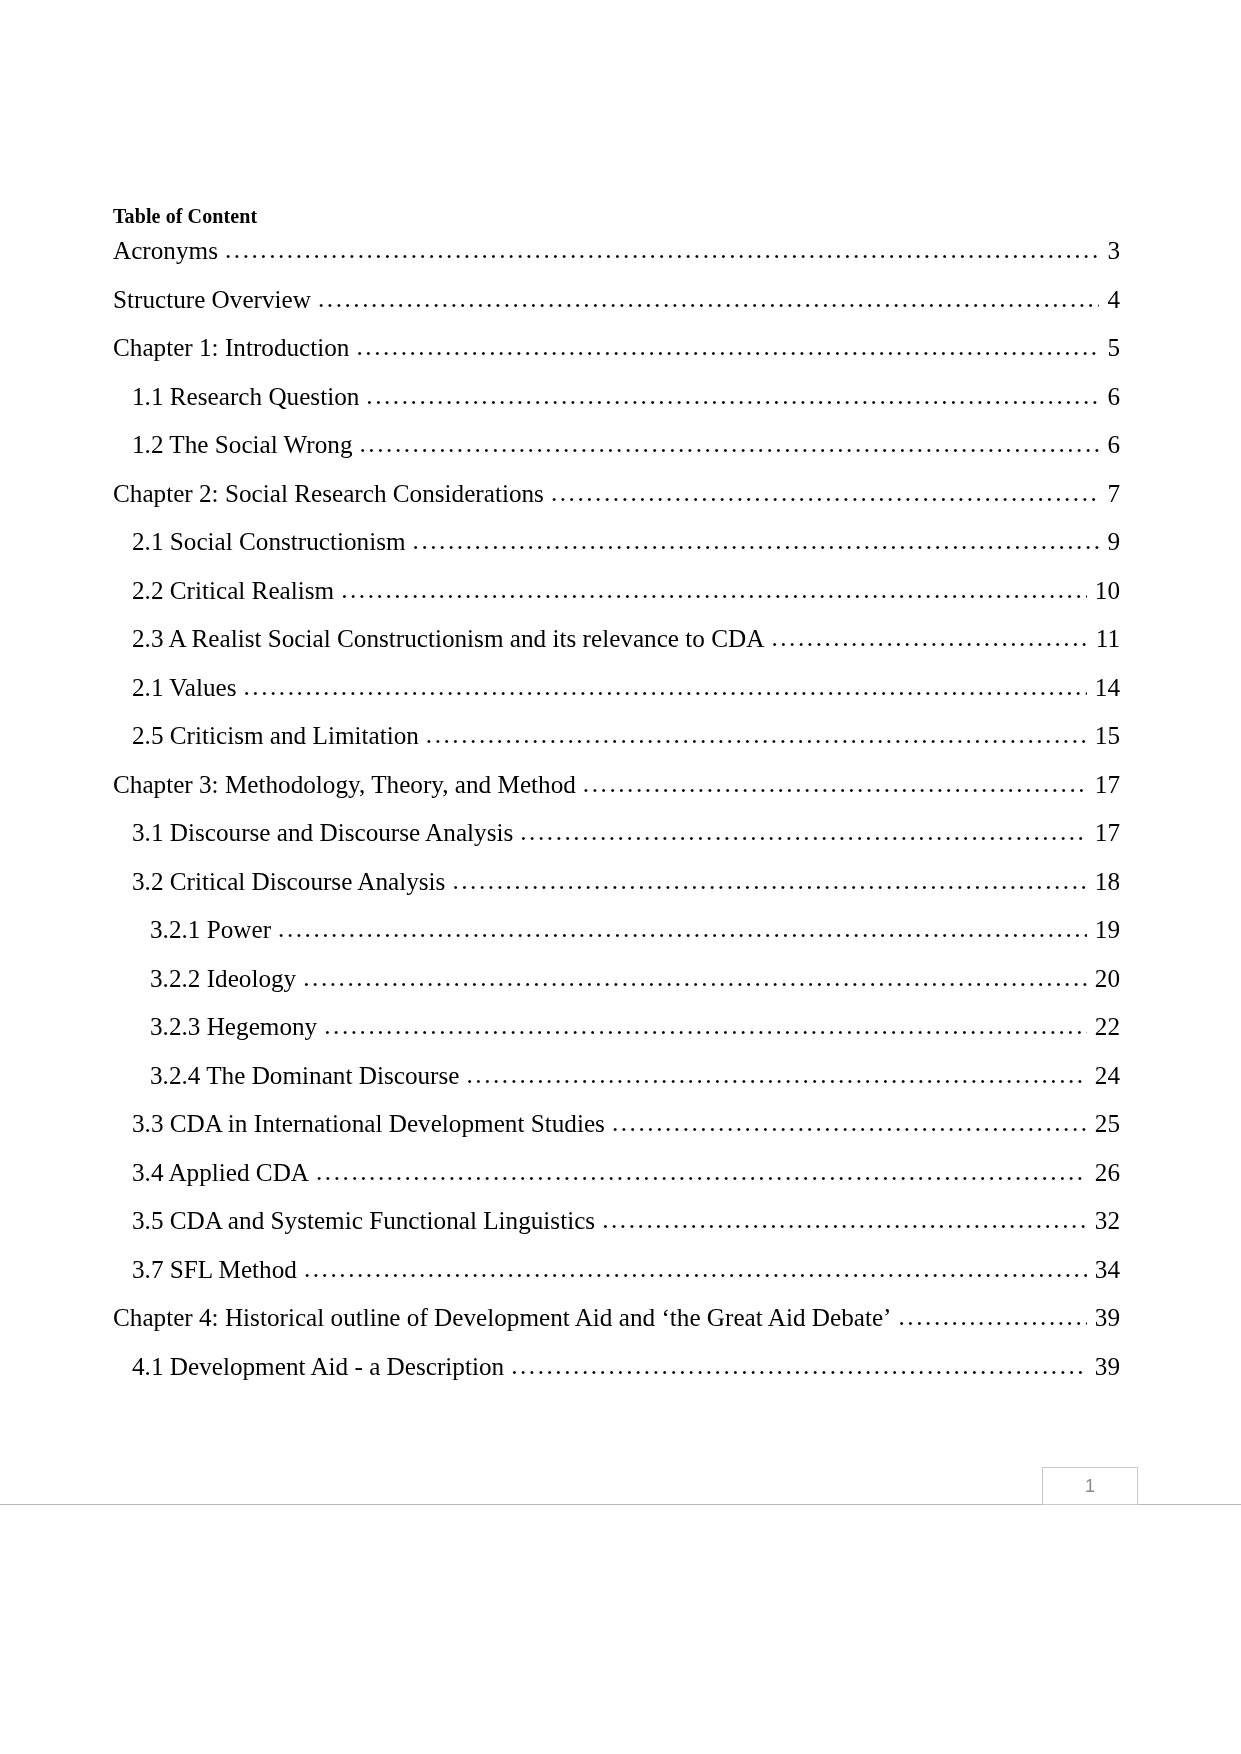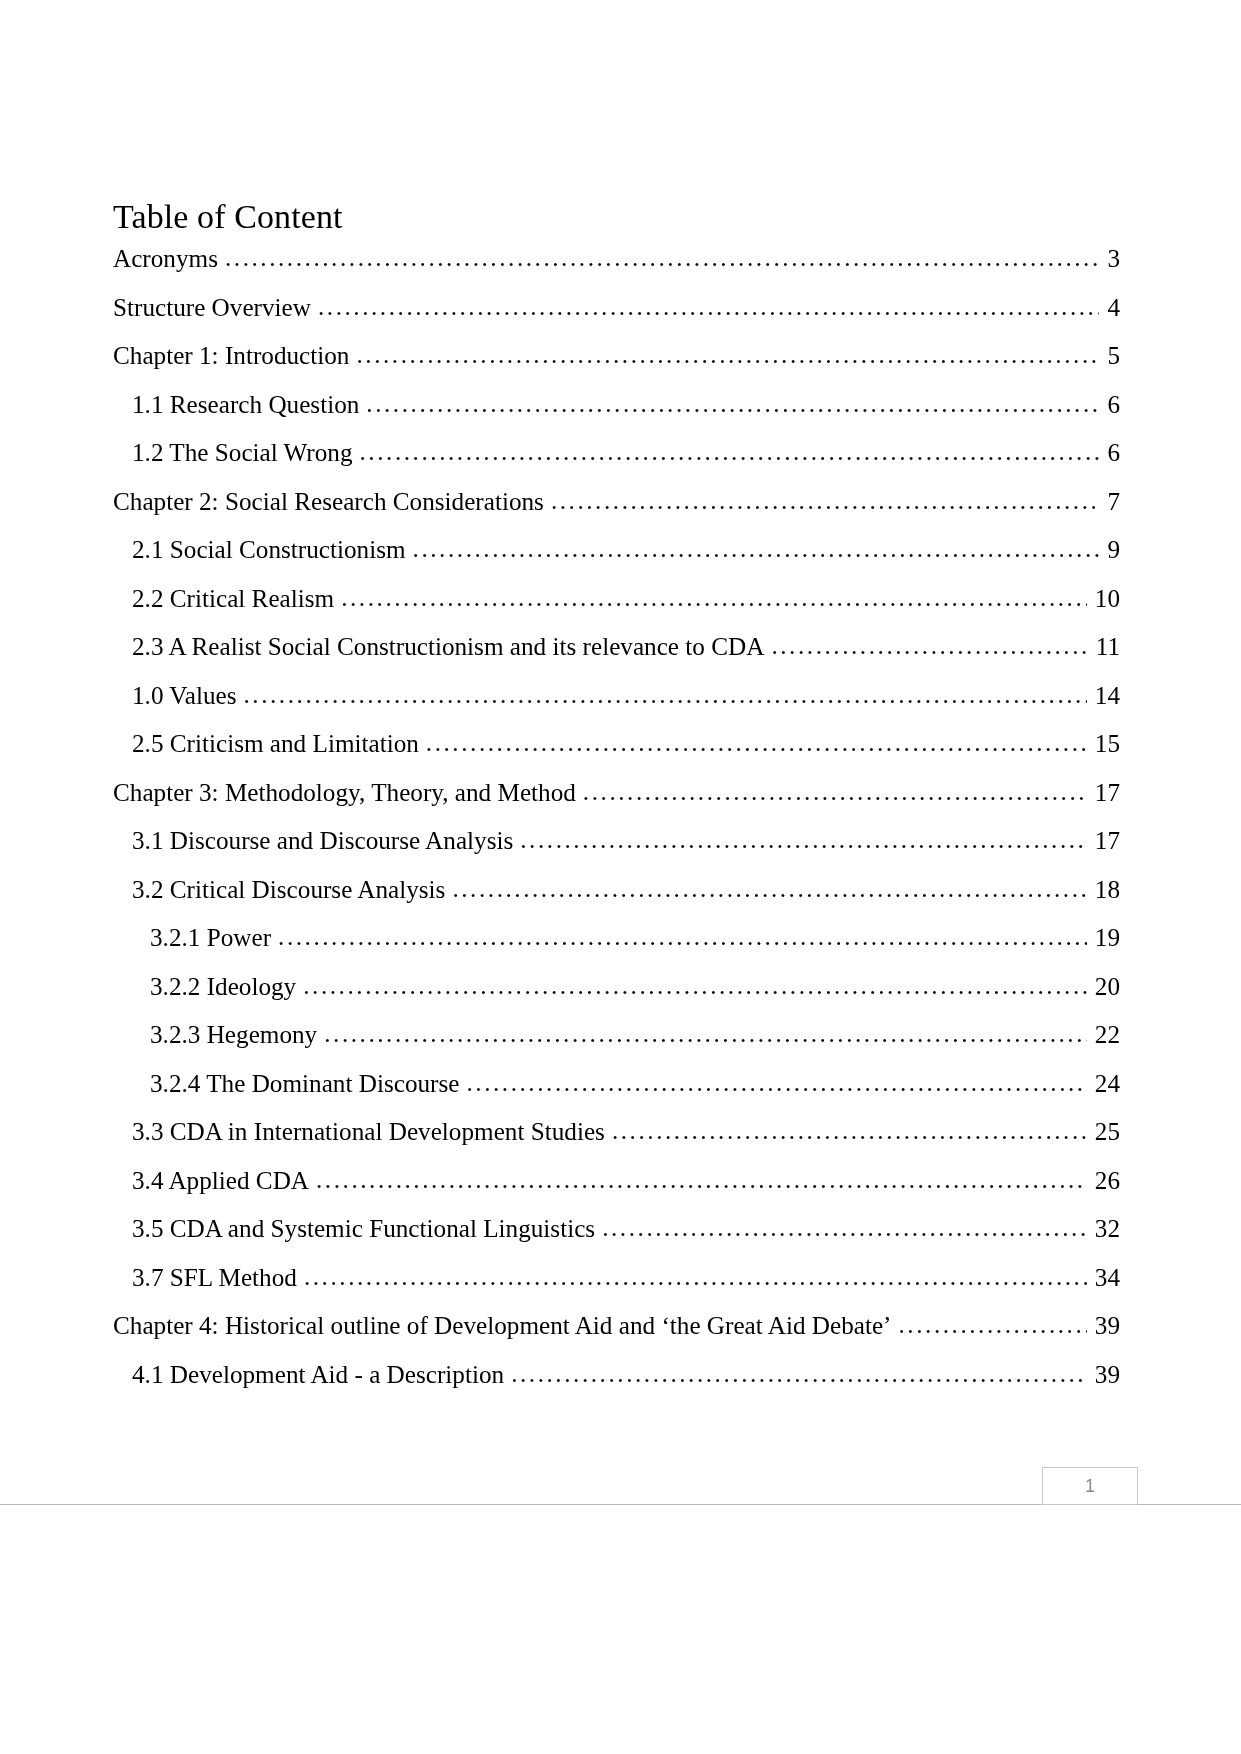--- a/index.html
+++ b/index.html
@@ -19,24 +19,24 @@
     box-sizing: border-box;
     overflow: hidden;
   }
   .content {
     position: absolute;
     left: 113px;
     top: 196px;
     width: 1007px;
   }
   .toc-title {
-    font-size: 34px;
-    font-weight: normal;
+    font-size: 20px;
+    font-weight: bold;
     line-height: 1.0;
-    margin: 4px 0 12px 0;
+    margin: 10px 0 12px 0;
     letter-spacing: 0.1px;
   }
   .toc-list {
     margin: 0;
     padding: 0;
     list-style: none;
   }
   .toc-entry {
     display: flex;
     align-items: baseline;
@@ -152,21 +152,21 @@
           <span class="label">2.2 Critical Realism</span>
           <span class="leader"></span>
           <span class="pageno">10</span>
         </div>
         <div class="toc-entry lvl-2">
           <span class="label">2.3 A Realist Social Constructionism and its relevance to CDA </span>
           <span class="leader"></span>
           <span class="pageno">11</span>
         </div>
         <div class="toc-entry lvl-2">
-          <span class="label">1.0 Values</span>
+          <span class="label">2.1 Values</span>
           <span class="leader"></span>
           <span class="pageno">14</span>
         </div>
         <div class="toc-entry lvl-2">
           <span class="label">2.5 Criticism and Limitation </span>
           <span class="leader"></span>
           <span class="pageno">15</span>
         </div>
         <div class="toc-entry lvl-1">
           <span class="label">Chapter 3: Methodology, Theory, and Method</span>

